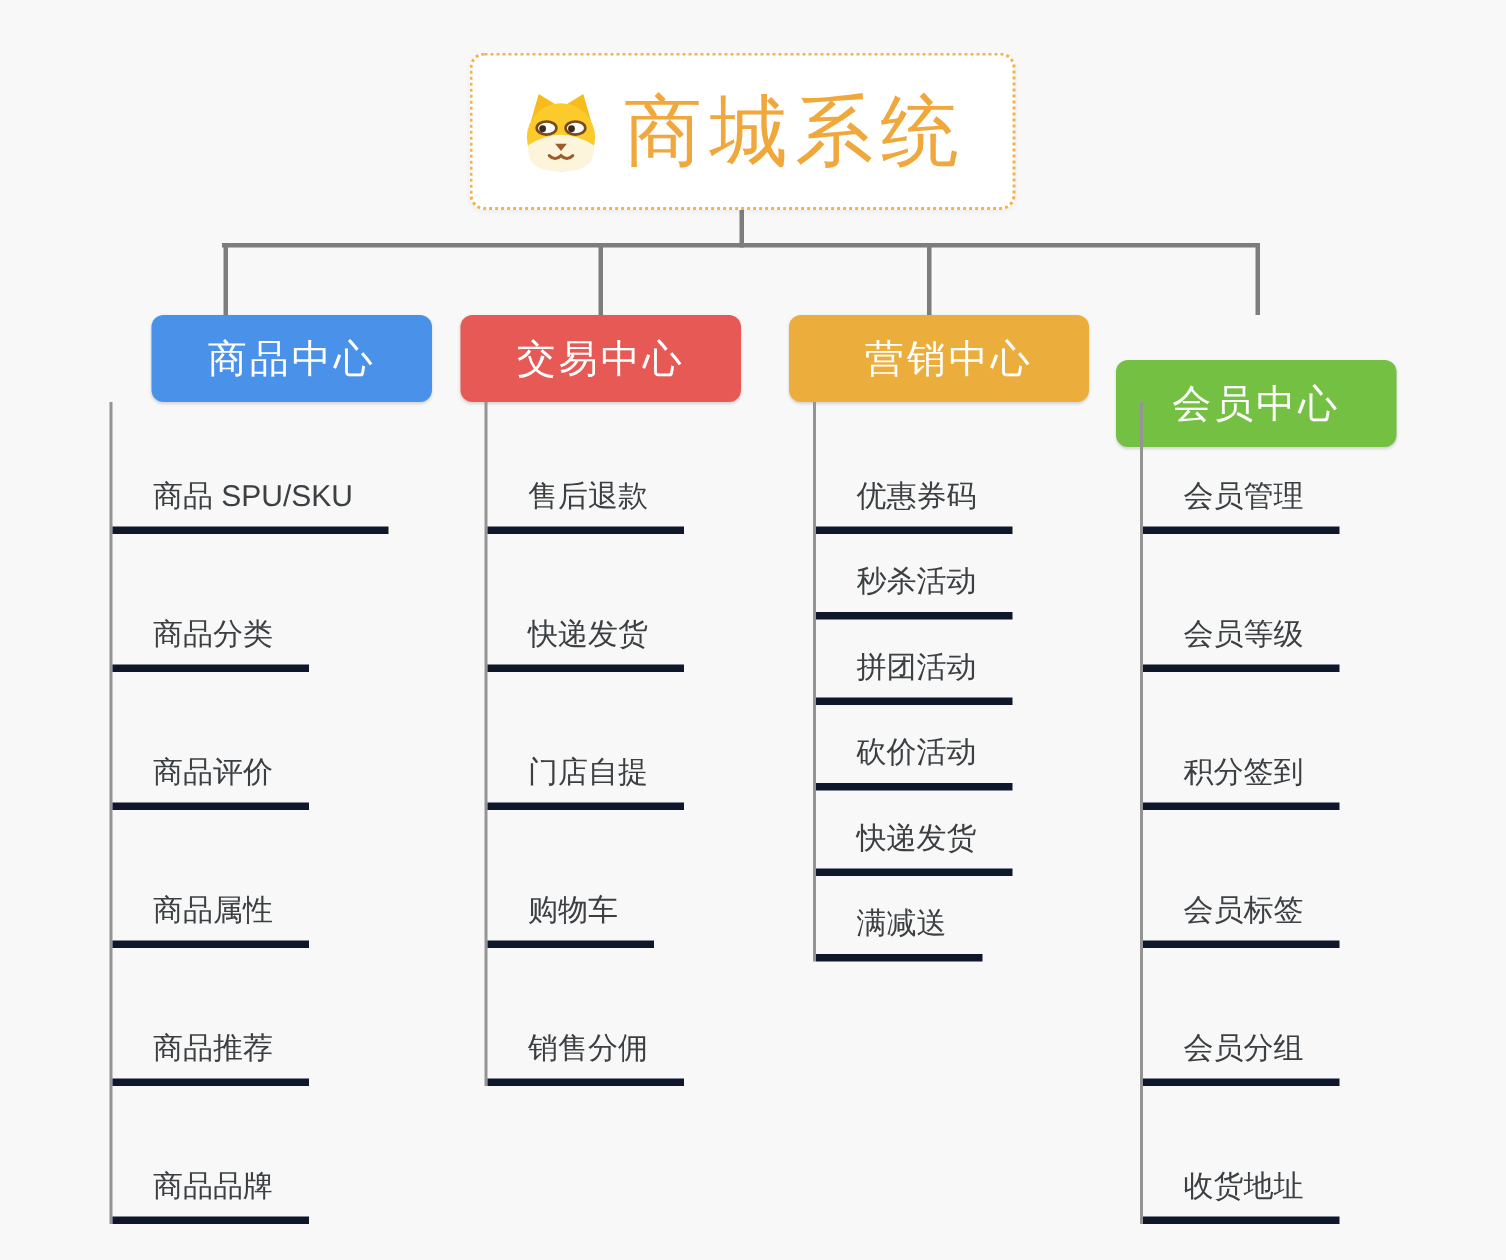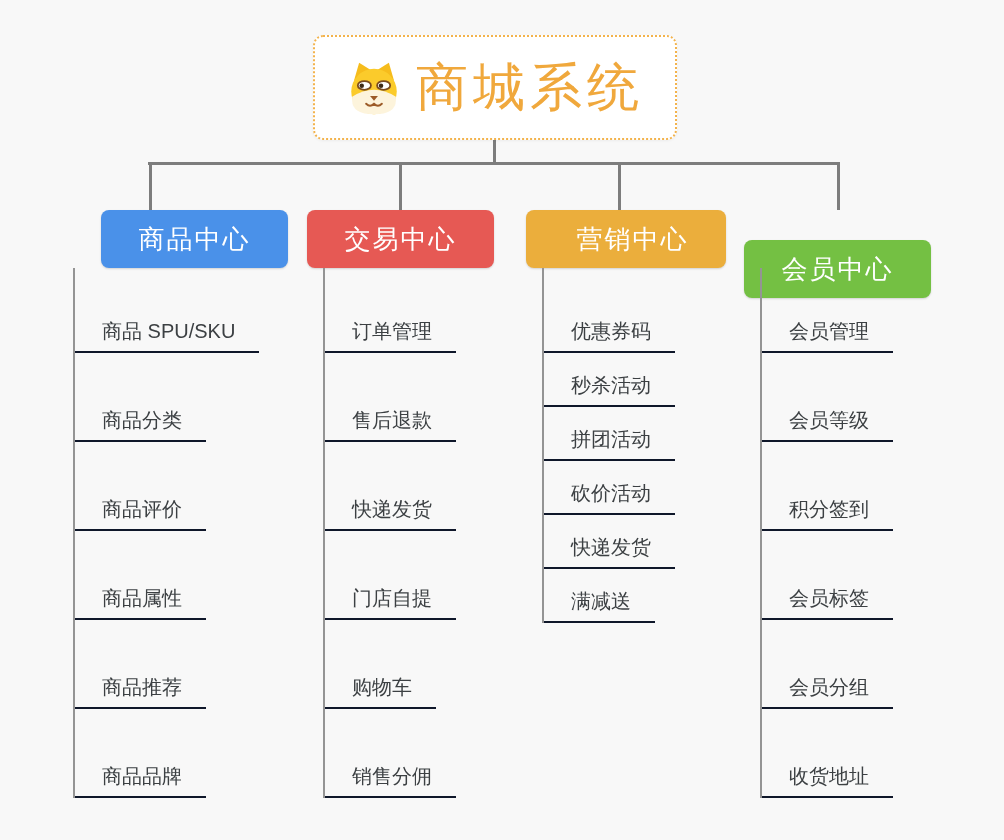--- a/index.html
+++ b/index.html
@@ -26,21 +26,21 @@
   .branch-label { color:#ffffff; font-size:26px; letter-spacing:2px; white-space:nowrap; }
   .children {
     position:absolute; top:268px;
     border-left:2px solid #949494;
     padding-top:49px;
     display:flex; flex-direction:column; gap:53px; align-items:flex-start;
   }
   .child-item {
     font-size:20px; color:#3C4043; line-height:28px;
     padding:0 24px 6px 27px;
-    border-bottom:2px solid #0f172a;
+    border-bottom:5px solid #0f172a;
     white-space:nowrap;
   }
 </style>
 </head>
 <body>
 
 <div class="canvas">
 
   <div class="connector" style="left:493px; top:138px; width:3px; height:27px;"></div>
   <div class="connector" style="left:148px; top:162px; width:692px; height:3px;"></div>
@@ -76,21 +76,20 @@
           <div class="child-item">商品品牌</div>
         </div>
   </div>
 
   <div class="branch">
     <div class="connector branch-drop" style="top: 164px; width: 3px; height: 46px; left: 399px;"></div>
     <div class="branch-box" style="left: 307px; background: rgb(230, 89, 84);">
       <span class="branch-label">交易中心</span>
     </div>
     <div class="children" style="left: 323px;">
-          <div class="child-item">订单管理</div>
           <div class="child-item">售后退款</div>
           <div class="child-item">快递发货</div>
           <div class="child-item">门店自提</div>
           <div class="child-item">购物车</div>
           <div class="child-item">销售分佣</div>
         </div>
   </div>
 
   <div class="branch">
     <div class="connector branch-drop" style="top: 164px; width: 3px; height: 46px; left: 618px;"></div>

